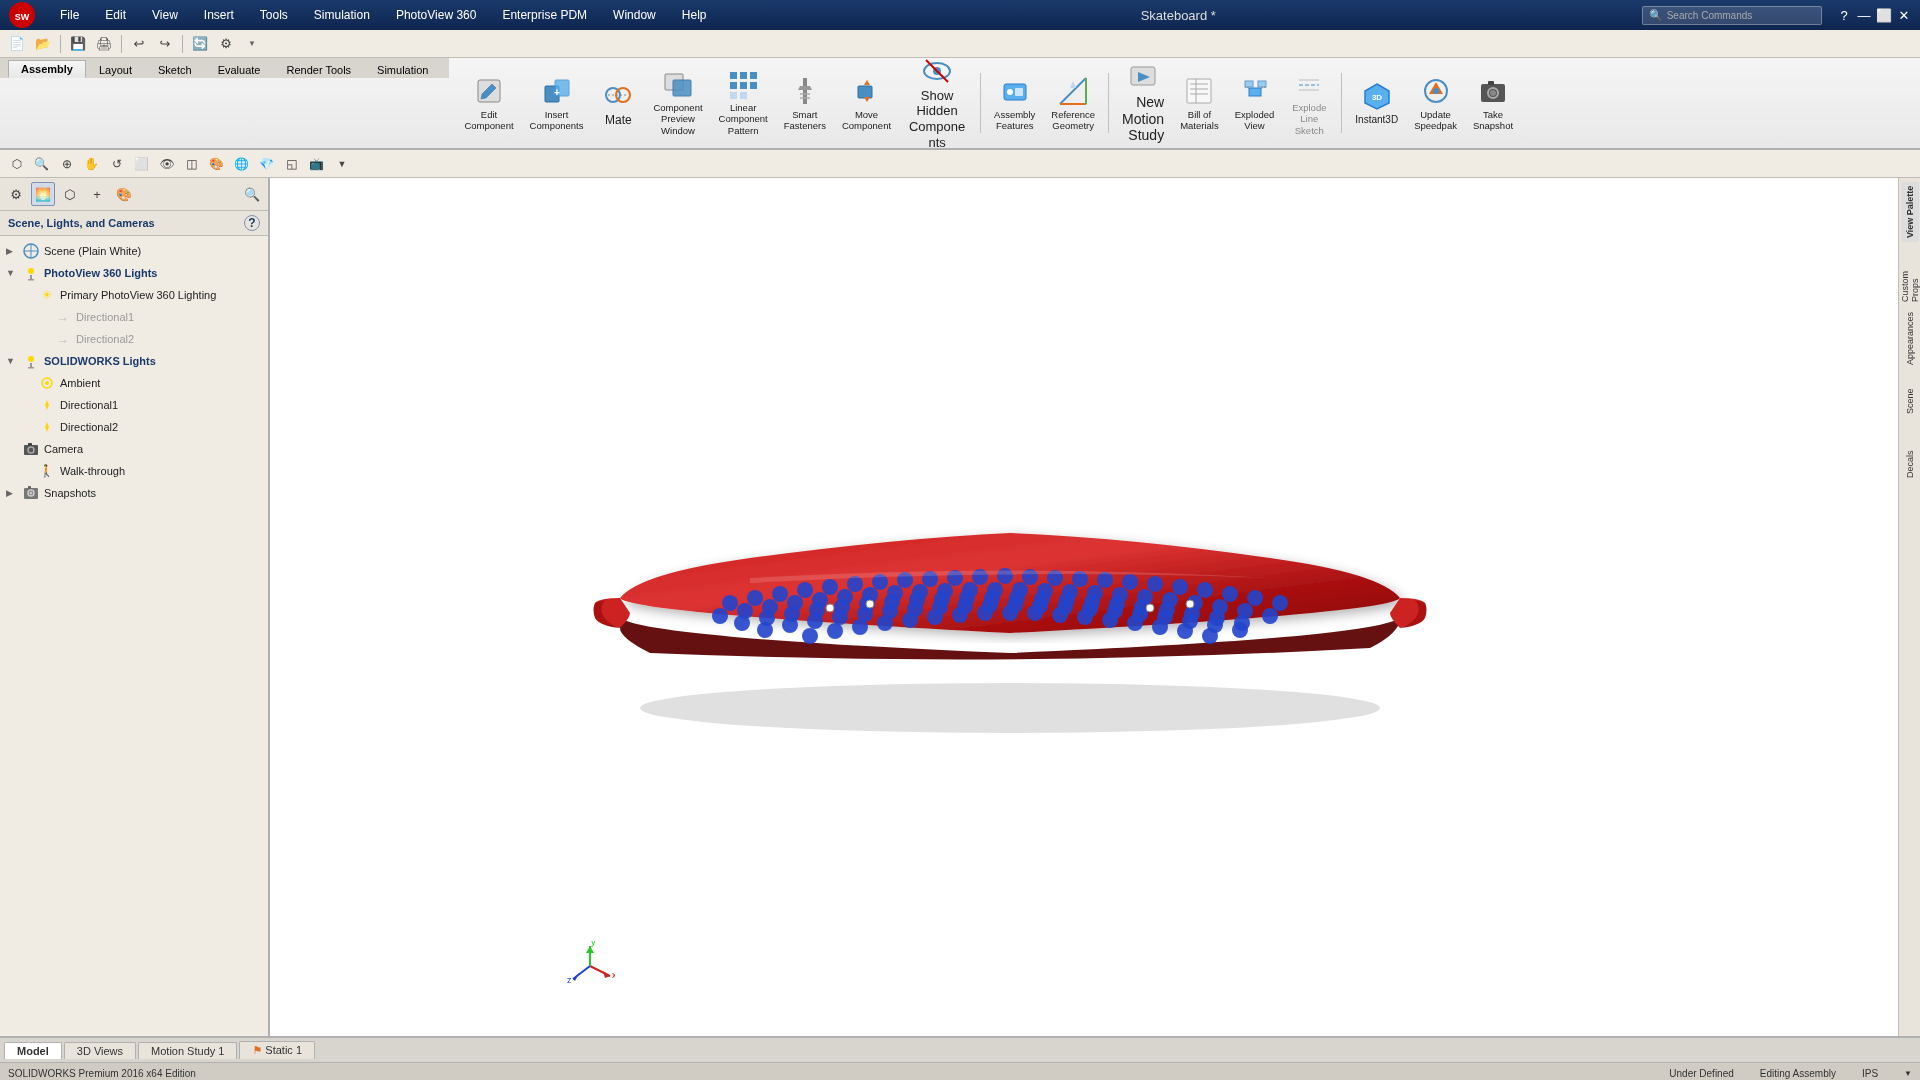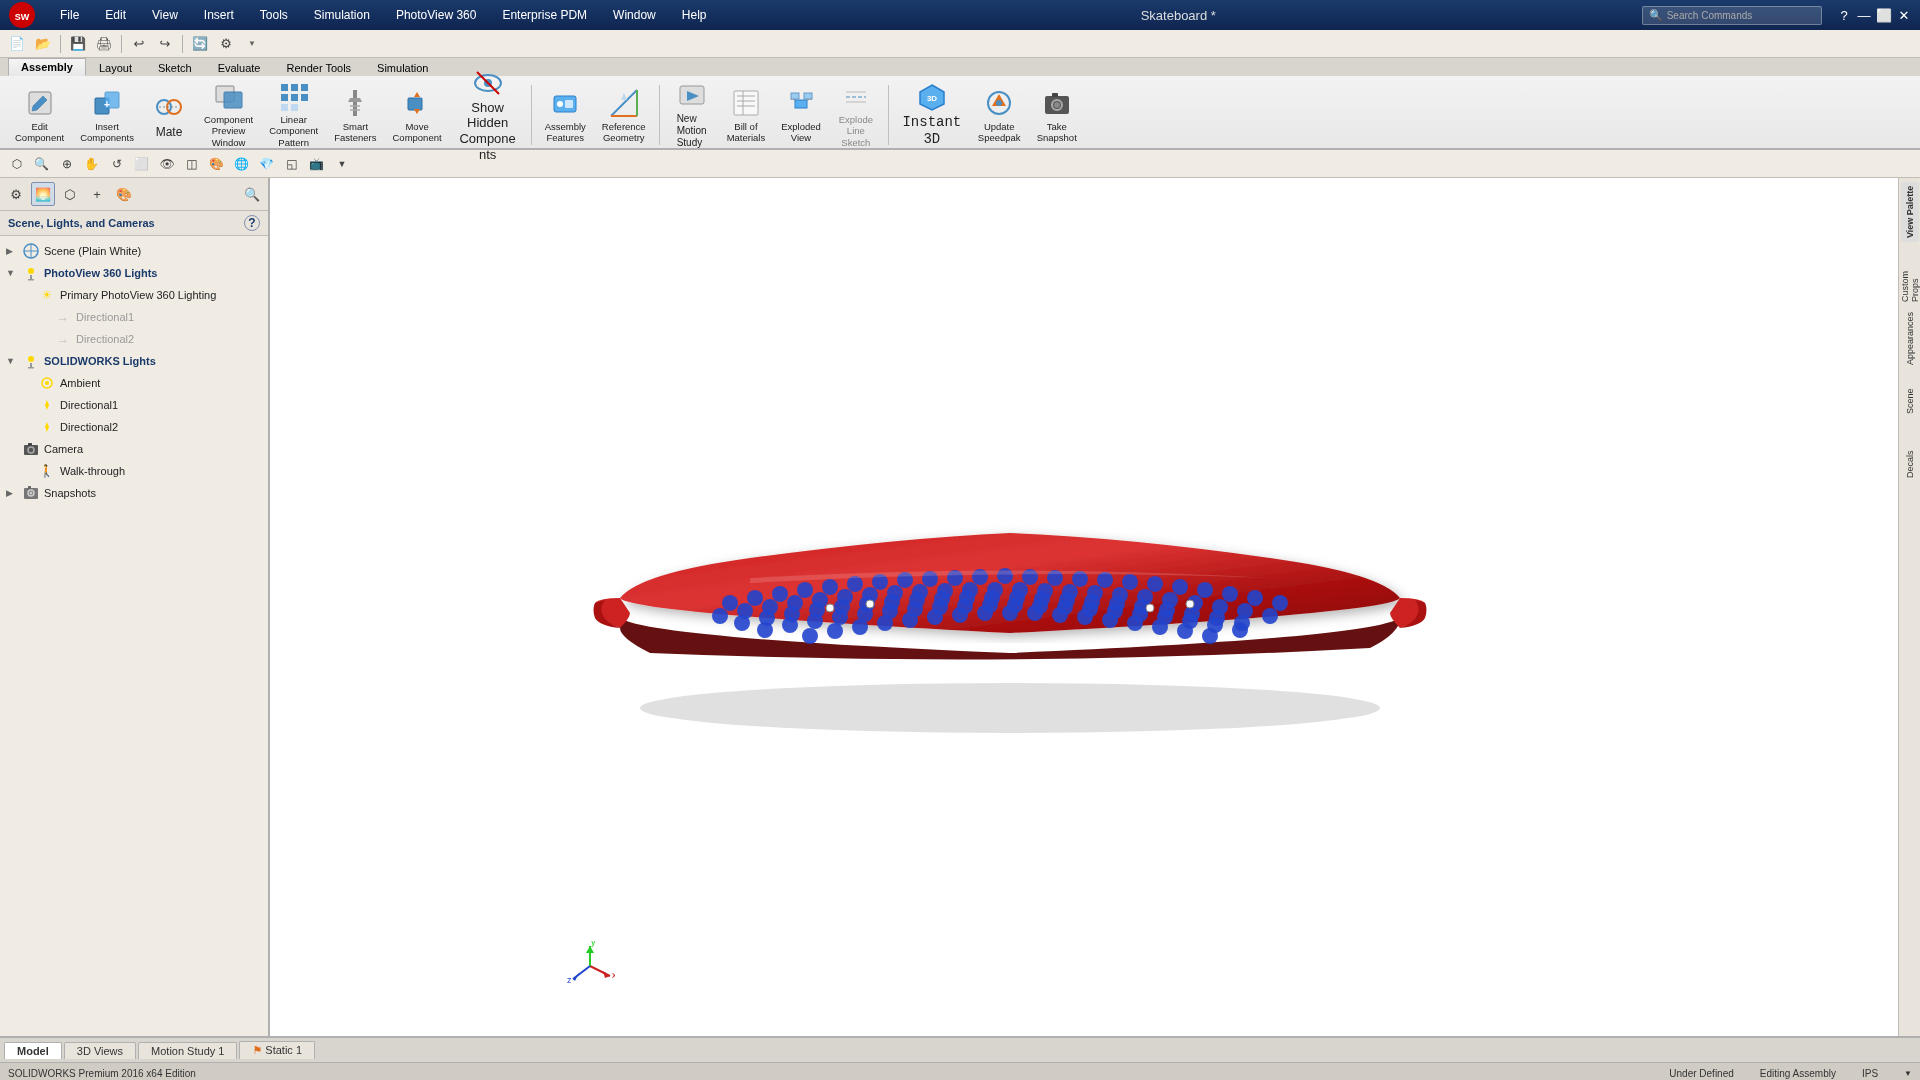--- a/index.html
+++ b/index.html
@@ -41,21 +41,21 @@
       display: flex; align-items: center; justify-content: center;
       font-size: 10px; cursor: pointer; color: white;
     }
 
     
     #ribbon {
       height: 92px;
       background: linear-gradient(to bottom, #f5f5f5, #e8e8e8);
       border-bottom: 2px solid #b0b0b0;
       display: flex;
-      flex-direction: column;
+      flex-direction: row;
     }
     #ribbon-tabs {
       display: flex;
       padding: 0 8px;
       height: 20px;
       align-items: flex-end;
       background: #d8d5cf;
     }
     #ribbon-tabs .tab {
       padding: 2px 12px;
@@ -479,21 +479,21 @@
 
     <div class="ribbon-separator"></div>
 
     <div class="ribbon-btn">
       <div class="btn-icon">
         <svg width="30" height="30" viewBox="0 0 30 30">
             <rect x="3" y="5" width="24" height="18" rx="2" fill="#ddd" stroke="#999"></rect>
             <polygon points="10,10 22,15 10,20" fill="#4a8fc4"></polygon>
           </svg>
       </div>
-      <div class="btn-label" style="font-size:10px; text-align:left;">New<br>Motion<br>Study</div>
+      <div class="btn-label" style="font-size:14px; text-align:right;">New<br>Motion<br>Study</div>
     </div>
 
     <div class="ribbon-btn">
       <div class="btn-icon">
         <svg width="30" height="30" viewBox="0 0 30 30">
             <rect x="3" y="3" width="24" height="24" rx="1" fill="#f8f8f8" stroke="#aaa"></rect>
             <line x1="6" y1="8" x2="24" y2="8" stroke="#aaa" stroke-width="1"></line>
             <line x1="6" y1="13" x2="24" y2="13" stroke="#aaa" stroke-width="1"></line>
             <line x1="6" y1="18" x2="24" y2="18" stroke="#aaa" stroke-width="1"></line>
             <line x1="12" y1="3" x2="12" y2="27" stroke="#aaa" stroke-width="1"></line>
@@ -528,21 +528,21 @@
 
     <div class="ribbon-separator"></div>
 
     <div class="ribbon-btn">
       <div class="btn-icon">
         <svg width="30" height="30" viewBox="0 0 30 30">
             <polygon points="15,3 27,10 27,22 15,28 3,22 3,10" fill="#5aafee" stroke="#2a7fce" stroke-width="1.5"></polygon>
             <text x="15" y="19" text-anchor="middle" font-size="8" font-weight="bold" fill="white">3D</text>
           </svg>
       </div>
-      <div class="btn-label" style="font-size:14px;font-family:Liberation Mono, monospace;">Instant3D</div>
+      <div class="btn-label" style="font-size:10px;">Instant3D</div>
     </div>
 
     <div class="ribbon-btn">
       <div class="btn-icon">
         <svg width="30" height="30" viewBox="0 0 30 30">
             <circle cx="15" cy="15" r="11" fill="none" stroke="#4a8fc4" stroke-width="2"></circle>
             <polygon points="15,6 22,18 8,18" fill="#e07020"></polygon>
             <circle cx="15" cy="15" r="3" fill="#4a8fc4"></circle>
           </svg>
       </div>

